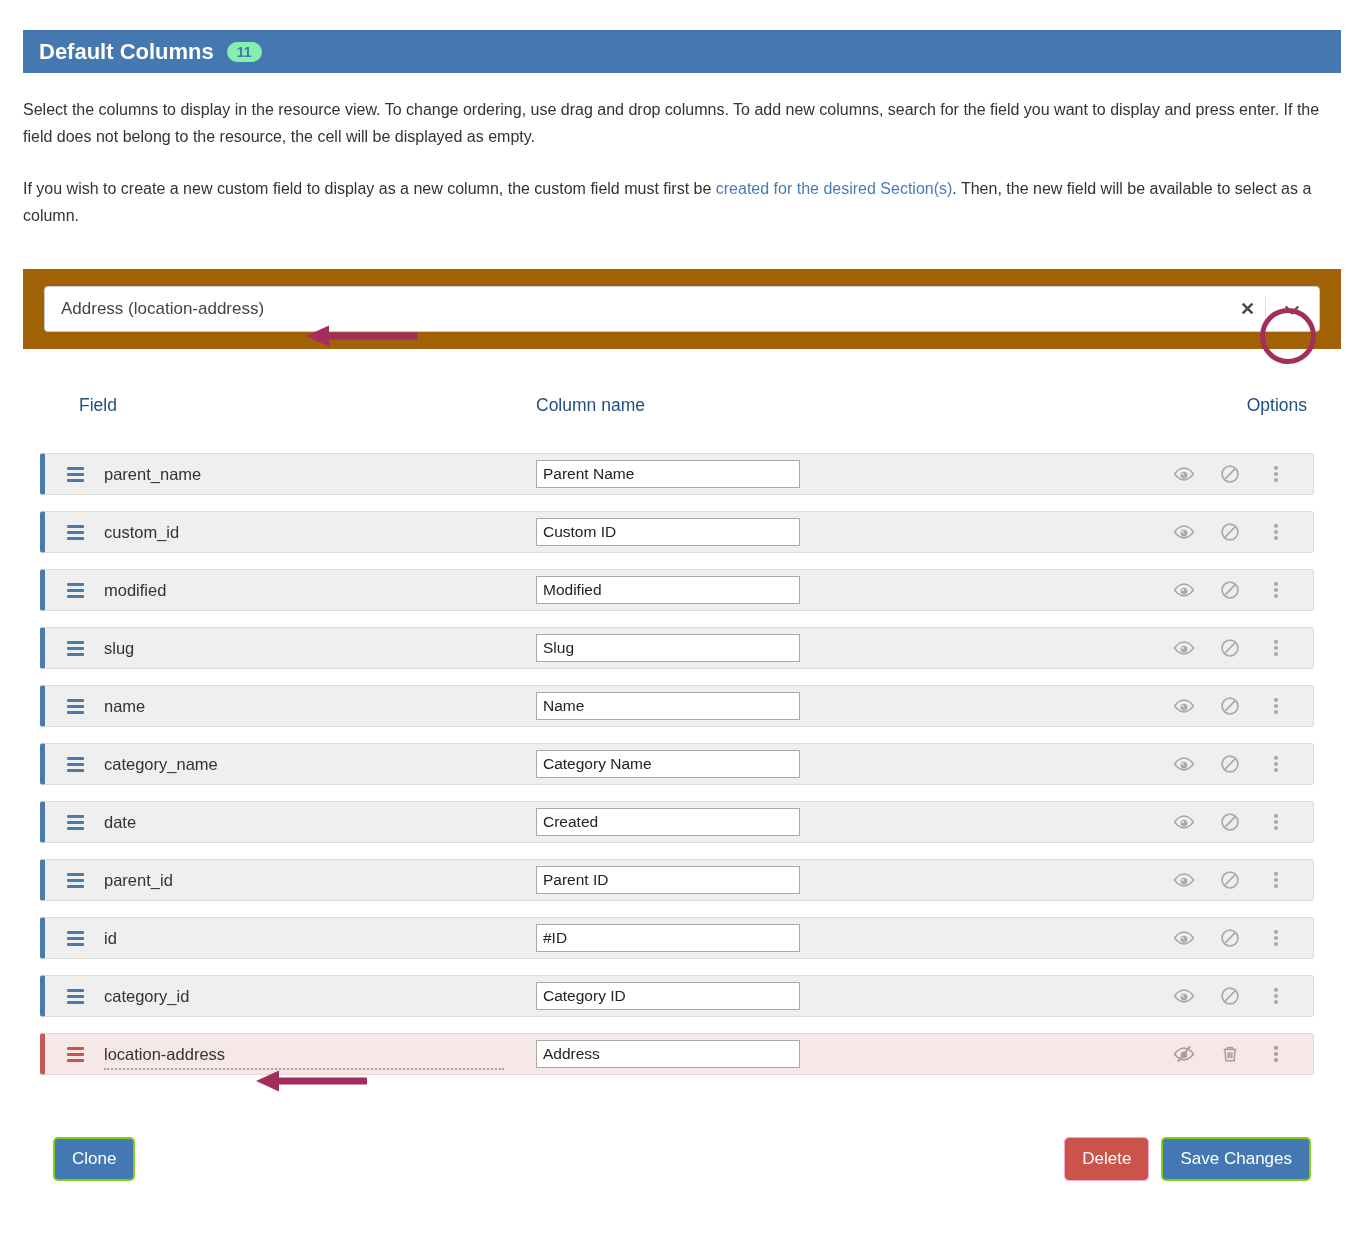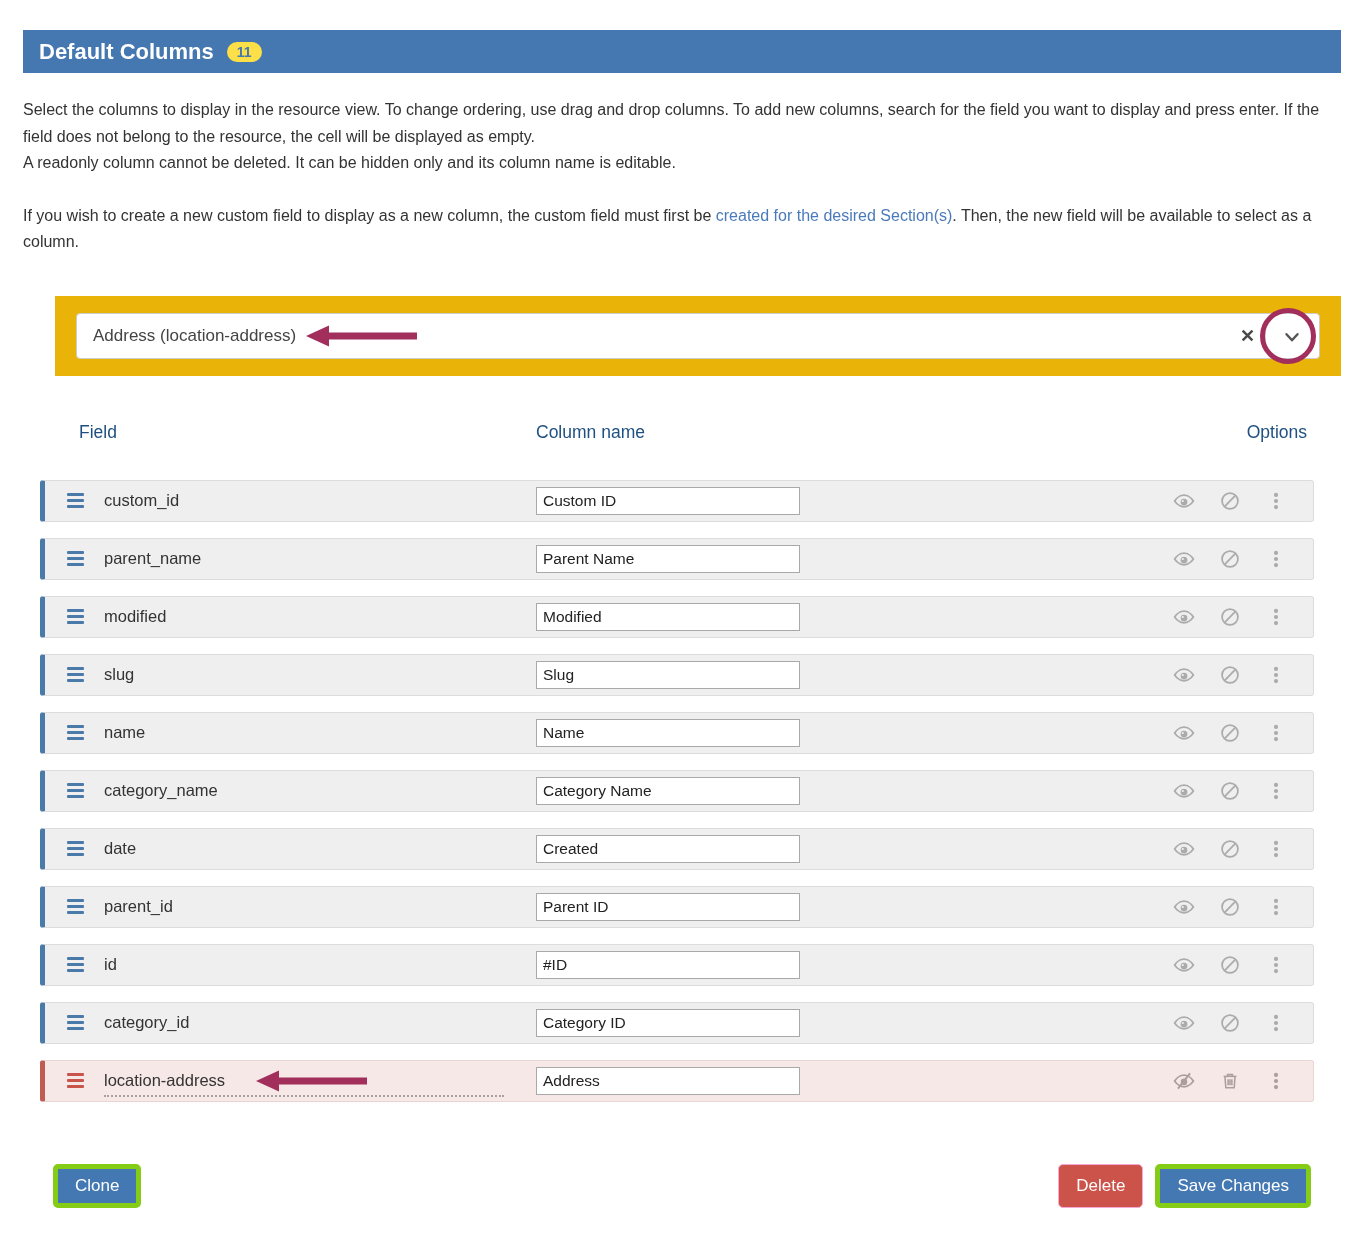--- a/index.html
+++ b/index.html
@@ -9,32 +9,32 @@
   }
   .container { padding:0 23px; }
 
   
   .panel-header {
     margin-top:30px; height:43px; background:var(--header-bg,#4578b1);
     display:flex; align-items:center; padding:0 16px;
   }
   .panel-title { color:#fff; font-size:22px; font-weight:bold; }
   .badge {
-    margin-left:13px; background:#fde047; color:var(--header-bg,#4578b1);
+    margin-left:13px; background:#86efac; color:var(--header-bg,#4578b1);
     font-size:14px; font-weight:bold; border-radius:12px; padding:3px 10px; line-height:1;
   }
 
   
   .desc { font-size:16px; color:#333; line-height:26.5px; max-width:1308px; }
   .desc1 { margin-top:24px; }
   .desc2 { margin-top:26px; }
   .link { color:var(--link,#4a7ab9); text-decoration:none; cursor:pointer; }
 
   
-  .search-wrap { margin-top:40px; background:#eab308; padding:17px 21px;margin-left:32px; }
+  .search-wrap { margin-top:40px; background:#a16207; padding:17px 21px; }
   .search-box {
     position:relative; height:46px; background:#fff; border:1px solid #cccccc;
     border-radius:4px; display:flex; align-items:center; box-sizing:border-box;
   }
   .search-input {
     border:none; outline:none; flex:1; font-size:17px; color:#444;
     padding:0 16px; font-family:inherit; background:transparent;
   }
   .clear-x { position:absolute; right:64px; font-size:18px; color:#4a4a4a; font-weight:bold; cursor:pointer; line-height:1; }
   .chev-divider { position:absolute; right:53px; top:9px; bottom:9px; width:1px; background:#e0e0e0; }
@@ -73,21 +73,21 @@
   .opt-icon { width:22px; height:22px; color:#ababab; cursor:pointer; display:inline-flex; }
   .custom .opt-icon { color:#ab9f9c; }
 
   
   .footer { margin-top:62px; display:flex; justify-content:space-between; padding:0 30px; }
   .footer-right { display:flex; gap:12px; }
   .btn {
     font-size:17px; font-family:inherit; color:#fff; border-radius:5px;
     padding:0 17px; height:44px; cursor:pointer;
   }
-  .btn-blue { background:var(--btn-blue,#4478b3); border:5px solid #84cc16; }
+  .btn-blue { background:var(--btn-blue,#4478b3); border:2px solid #84cc16; }
   .btn-red  { background:var(--btn-red,#cb5349);  border:1px solid #f9a8d4; }
 
   
   .annotation { position:absolute; color:var(--annotation,#a22e5c); pointer-events:none; }
   .arrow-search { left:306px; top:322px; }
   .arrow-row { left:256px; top:1067px; }
   .circle-annot {
     position:absolute; left:1260px; top:308px; width:46px; height:46px;
     border:5px solid var(--annotation,#a22e5c); border-radius:50%; pointer-events:none;
   }
@@ -97,21 +97,20 @@
 
 <div class="container">
 
   <div class="panel-header">
     <span class="panel-title">Default Columns</span>
     <span class="badge">11</span>
   </div>
 
   <div class="desc desc1">
     <span>Select the columns to display in the resource view. To change ordering, use drag and drop columns. To add new columns, search for the field you want to display and press enter. If the field does not belong to the resource, the cell will be displayed as empty.</span><br>
-    <span>A readonly column cannot be deleted. It can be hidden only and its column name is editable.</span>
   </div>
 
   <div class="desc desc2">
     <span>If you wish to create a new custom field to display as a new column, the custom field must first be </span><a class="link">created for the desired Section(s)</a><span>. Then, the new field will be available to select as a column.</span>
   </div>
 
   <div class="search-wrap">
     <div class="search-box">
       <input class="search-input" value="Address (location-address)" style="">
       <span class="clear-x">✕</span>
@@ -130,53 +129,53 @@
     <span class="th-options">Options</span>
   </div>
 
   <div class="rows" id="rows">
       <div class="rowitem">
         <span class="grip">
           <i></i>
           <i></i>
           <i></i>
         </span>
+        <span class="fieldname">parent_name</span>
+        <input class="colinput" value="Parent Name" style="">
+        <span class="opts">
+          <span class="opt-icon">
+            <svg width="22" height="22" viewBox="0 0 20 20">
+              <path d="M1.5 10s3.3-5.3 8.5-5.3S18.5 10 18.5 10s-3.3 5.3-8.5 5.3S1.5 10 1.5 10z" fill="none" stroke="currentColor" stroke-width="1.6"></path>
+              <circle cx="10" cy="11" r="3.1" fill="currentColor"></circle>
+              <circle cx="8.9" cy="10" r="1" fill="#efefef"></circle>
+            </svg>
+          </span>
+          <span class="opt-icon">
+            <svg width="22" height="22" viewBox="0 0 20 20">
+              <circle cx="10" cy="10" r="7.2" fill="none" stroke="currentColor" stroke-width="1.6"></circle>
+              <line x1="5.2" y1="14.8" x2="14.8" y2="5.2" stroke="currentColor" stroke-width="1.6"></line>
+            </svg>
+          </span>
+          <span class="opt-icon">
+            <svg width="22" height="22" viewBox="0 0 20 20">
+              <circle cx="10" cy="4.5" r="1.9" fill="currentColor"></circle>
+              <circle cx="10" cy="10" r="1.9" fill="currentColor"></circle>
+              <circle cx="10" cy="15.5" r="1.9" fill="currentColor"></circle>
+            </svg>
+          </span>
+        </span>
+      </div>
+      <div class="rowitem">
+        <span class="grip">
+          <i></i>
+          <i></i>
+          <i></i>
+        </span>
         <span class="fieldname">custom_id</span>
         <input class="colinput" value="Custom ID" style="">
-        <span class="opts">
-          <span class="opt-icon">
-            <svg width="22" height="22" viewBox="0 0 20 20">
-              <path d="M1.5 10s3.3-5.3 8.5-5.3S18.5 10 18.5 10s-3.3 5.3-8.5 5.3S1.5 10 1.5 10z" fill="none" stroke="currentColor" stroke-width="1.6"></path>
-              <circle cx="10" cy="11" r="3.1" fill="currentColor"></circle>
-              <circle cx="8.9" cy="10" r="1" fill="#efefef"></circle>
-            </svg>
-          </span>
-          <span class="opt-icon">
-            <svg width="22" height="22" viewBox="0 0 20 20">
-              <circle cx="10" cy="10" r="7.2" fill="none" stroke="currentColor" stroke-width="1.6"></circle>
-              <line x1="5.2" y1="14.8" x2="14.8" y2="5.2" stroke="currentColor" stroke-width="1.6"></line>
-            </svg>
-          </span>
-          <span class="opt-icon">
-            <svg width="22" height="22" viewBox="0 0 20 20">
-              <circle cx="10" cy="4.5" r="1.9" fill="currentColor"></circle>
-              <circle cx="10" cy="10" r="1.9" fill="currentColor"></circle>
-              <circle cx="10" cy="15.5" r="1.9" fill="currentColor"></circle>
-            </svg>
-          </span>
-        </span>
-      </div>
-      <div class="rowitem">
-        <span class="grip">
-          <i></i>
-          <i></i>
-          <i></i>
-        </span>
-        <span class="fieldname">parent_name</span>
-        <input class="colinput" value="Parent Name" style="">
         <span class="opts">
           <span class="opt-icon">
             <svg width="22" height="22" viewBox="0 0 20 20">
               <path d="M1.5 10s3.3-5.3 8.5-5.3S18.5 10 18.5 10s-3.3 5.3-8.5 5.3S1.5 10 1.5 10z" fill="none" stroke="currentColor" stroke-width="1.6"></path>
               <circle cx="10" cy="11" r="3.1" fill="currentColor"></circle>
               <circle cx="8.9" cy="10" r="1" fill="#efefef"></circle>
             </svg>
           </span>
           <span class="opt-icon">
             <svg width="22" height="22" viewBox="0 0 20 20">

